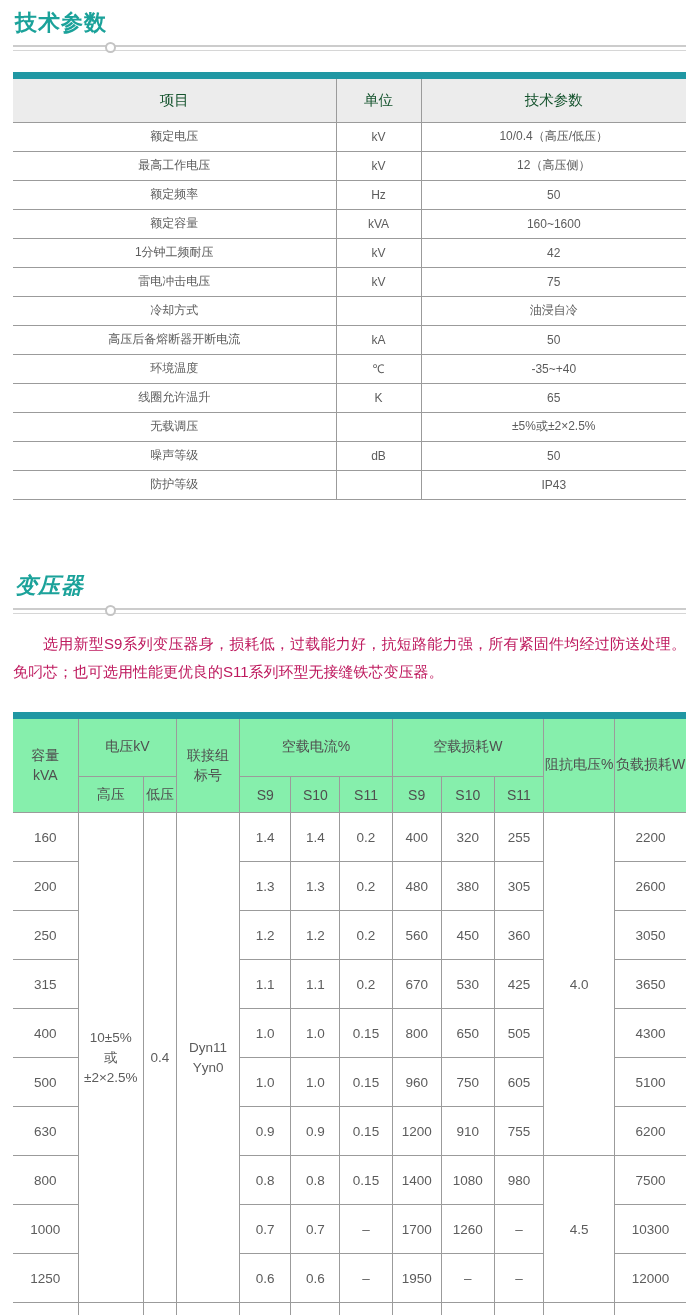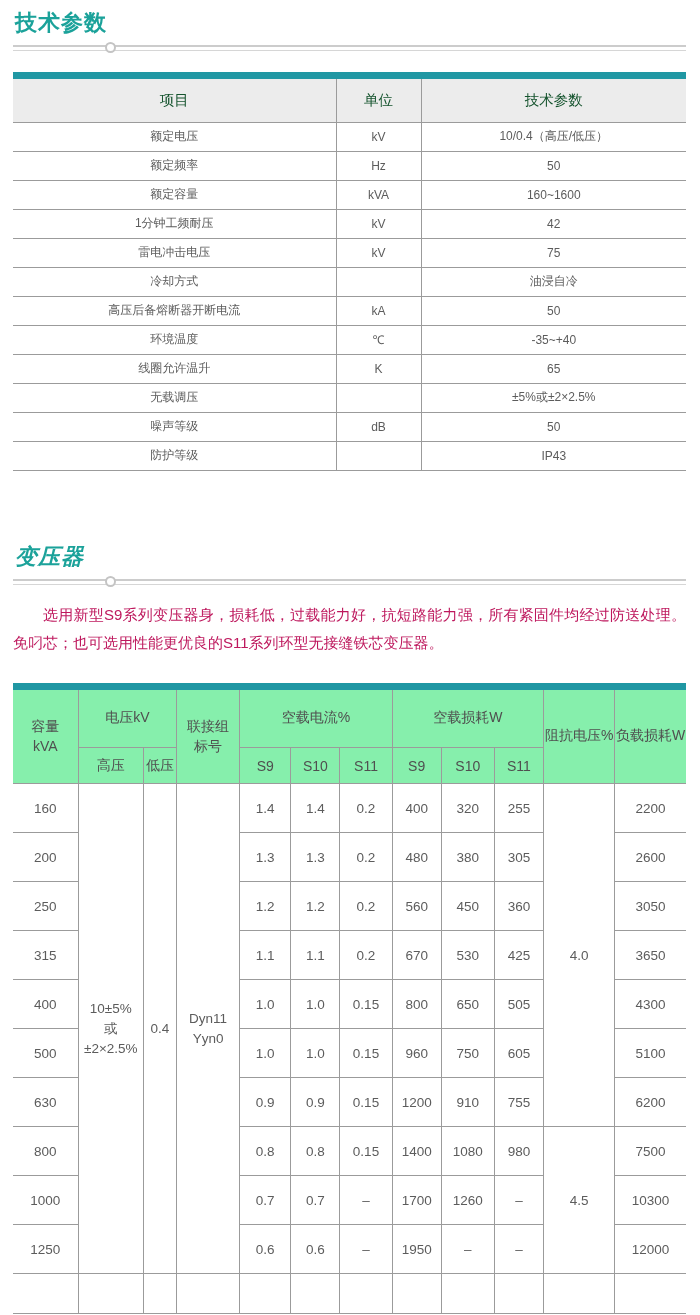--- a/index.html
+++ b/index.html
@@ -99,20 +99,25 @@
           <th>项目</th>
           <th>单位</th>
           <th>技术参数</th>
         </tr>
       </thead>
       <tbody>
         <tr>
             <td>额定电压</td>
             <td>kV</td>
             <td>10/0.4（高压/低压）</td>
+          </tr>
+        <tr>
+            <td>最高工作电压</td>
+            <td>kV</td>
+            <td>12（高压侧）</td>
           </tr>
         <tr>
             <td>额定频率</td>
             <td>Hz</td>
             <td>50</td>
           </tr>
         <tr>
             <td>额定容量</td>
             <td>kVA</td>
             <td>160~1600</td>

